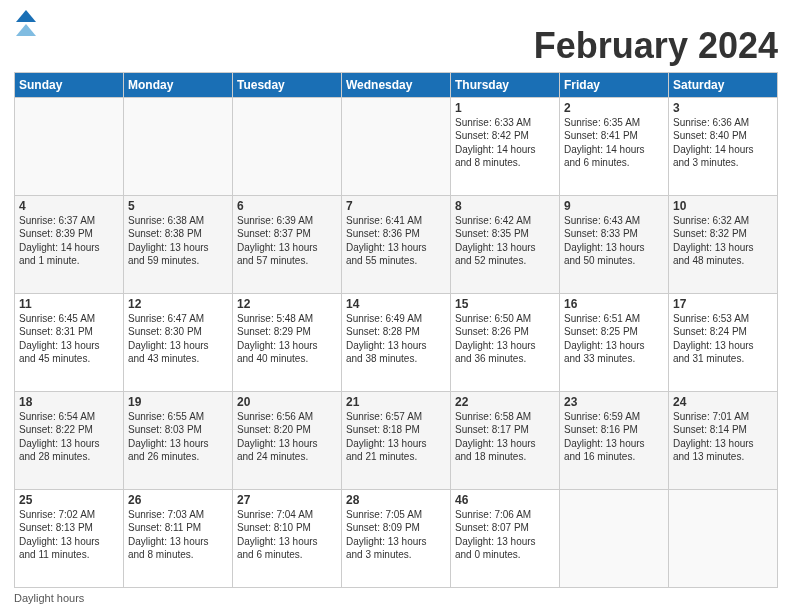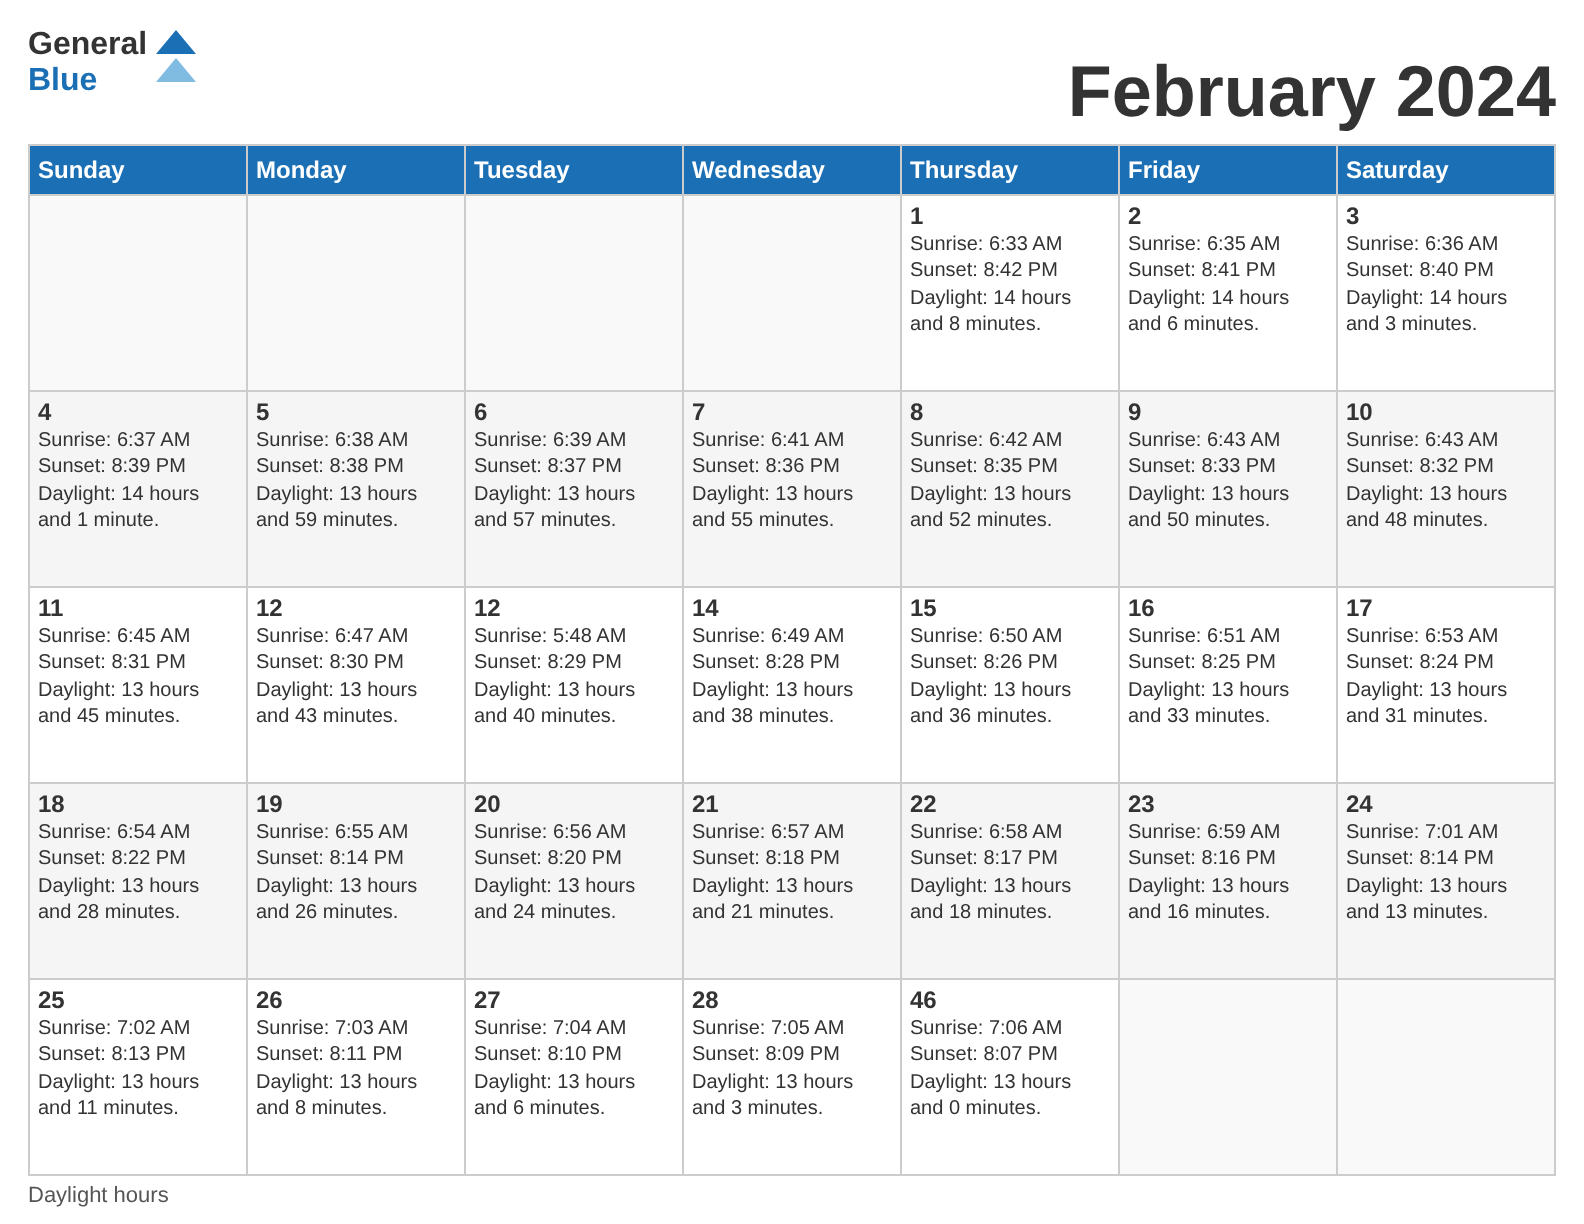--- a/index.html
+++ b/index.html
@@ -97,24 +97,20 @@
       background: #1a6fb5;
     }
   </style>
 </head>
 <body>
 
 <div class="page">
   <div class="header">
     <div class="logo-area">
     <div style="display:flex;align-items:center;gap:2px;">
-      <div style="display:flex;flex-direction:column;line-height:1.1;">
-        <span style="font-size:16px;font-weight:bold;color:#333;">General</span>
-        <span style="font-size:16px;font-weight:bold;color:#1a6fb5;">Blue</span>
-      </div>
       <svg width="20" height="30" viewBox="0 0 20 30" style="margin-left:2px;margin-top:-4px;">
         <polygon points="10,0 20,12 0,12" fill="#1a6fb5"></polygon>
         <polygon points="10,14 20,26 0,26" fill="#4a9fd4" opacity="0.7"></polygon>
       </svg>
     </div>
   </div>
     <div class="title-area">
       <div class="main-title">February 2024</div>
     </div>
   </div>
@@ -188,21 +184,21 @@
 Daylight: 13 hours and 52 minutes.</div>
           </td>
           <td>
             <span class="date-num">9</span>
             <div class="cell-info">Sunrise: 6:43 AM
 Sunset: 8:33 PM
 Daylight: 13 hours and 50 minutes.</div>
           </td>
           <td>
             <span class="date-num">10</span>
-            <div class="cell-info">Sunrise: 6:43 AM
+            <div class="cell-info">Sunrise: 6:32 AM
 Sunset: 8:32 PM
 Daylight: 13 hours and 48 minutes.</div>
           </td>
         </tr>
         <tr>
           <td>
             <span class="date-num">11</span>
             <div class="cell-info">Sunrise: 6:45 AM
 Sunset: 8:31 PM
 Daylight: 13 hours and 45 minutes.</div>
@@ -247,21 +243,21 @@
         <tr>
           <td>
             <span class="date-num">18</span>
             <div class="cell-info">Sunrise: 6:54 AM
 Sunset: 8:22 PM
 Daylight: 13 hours and 28 minutes.</div>
           </td>
           <td>
             <span class="date-num">19</span>
             <div class="cell-info">Sunrise: 6:55 AM
-Sunset: 8:14 PM
+Sunset: 8:03 PM
 Daylight: 13 hours and 26 minutes.</div>
           </td>
           <td>
             <span class="date-num">20</span>
             <div class="cell-info">Sunrise: 6:56 AM
 Sunset: 8:20 PM
 Daylight: 13 hours and 24 minutes.</div>
           </td>
           <td>
             <span class="date-num">21</span>

